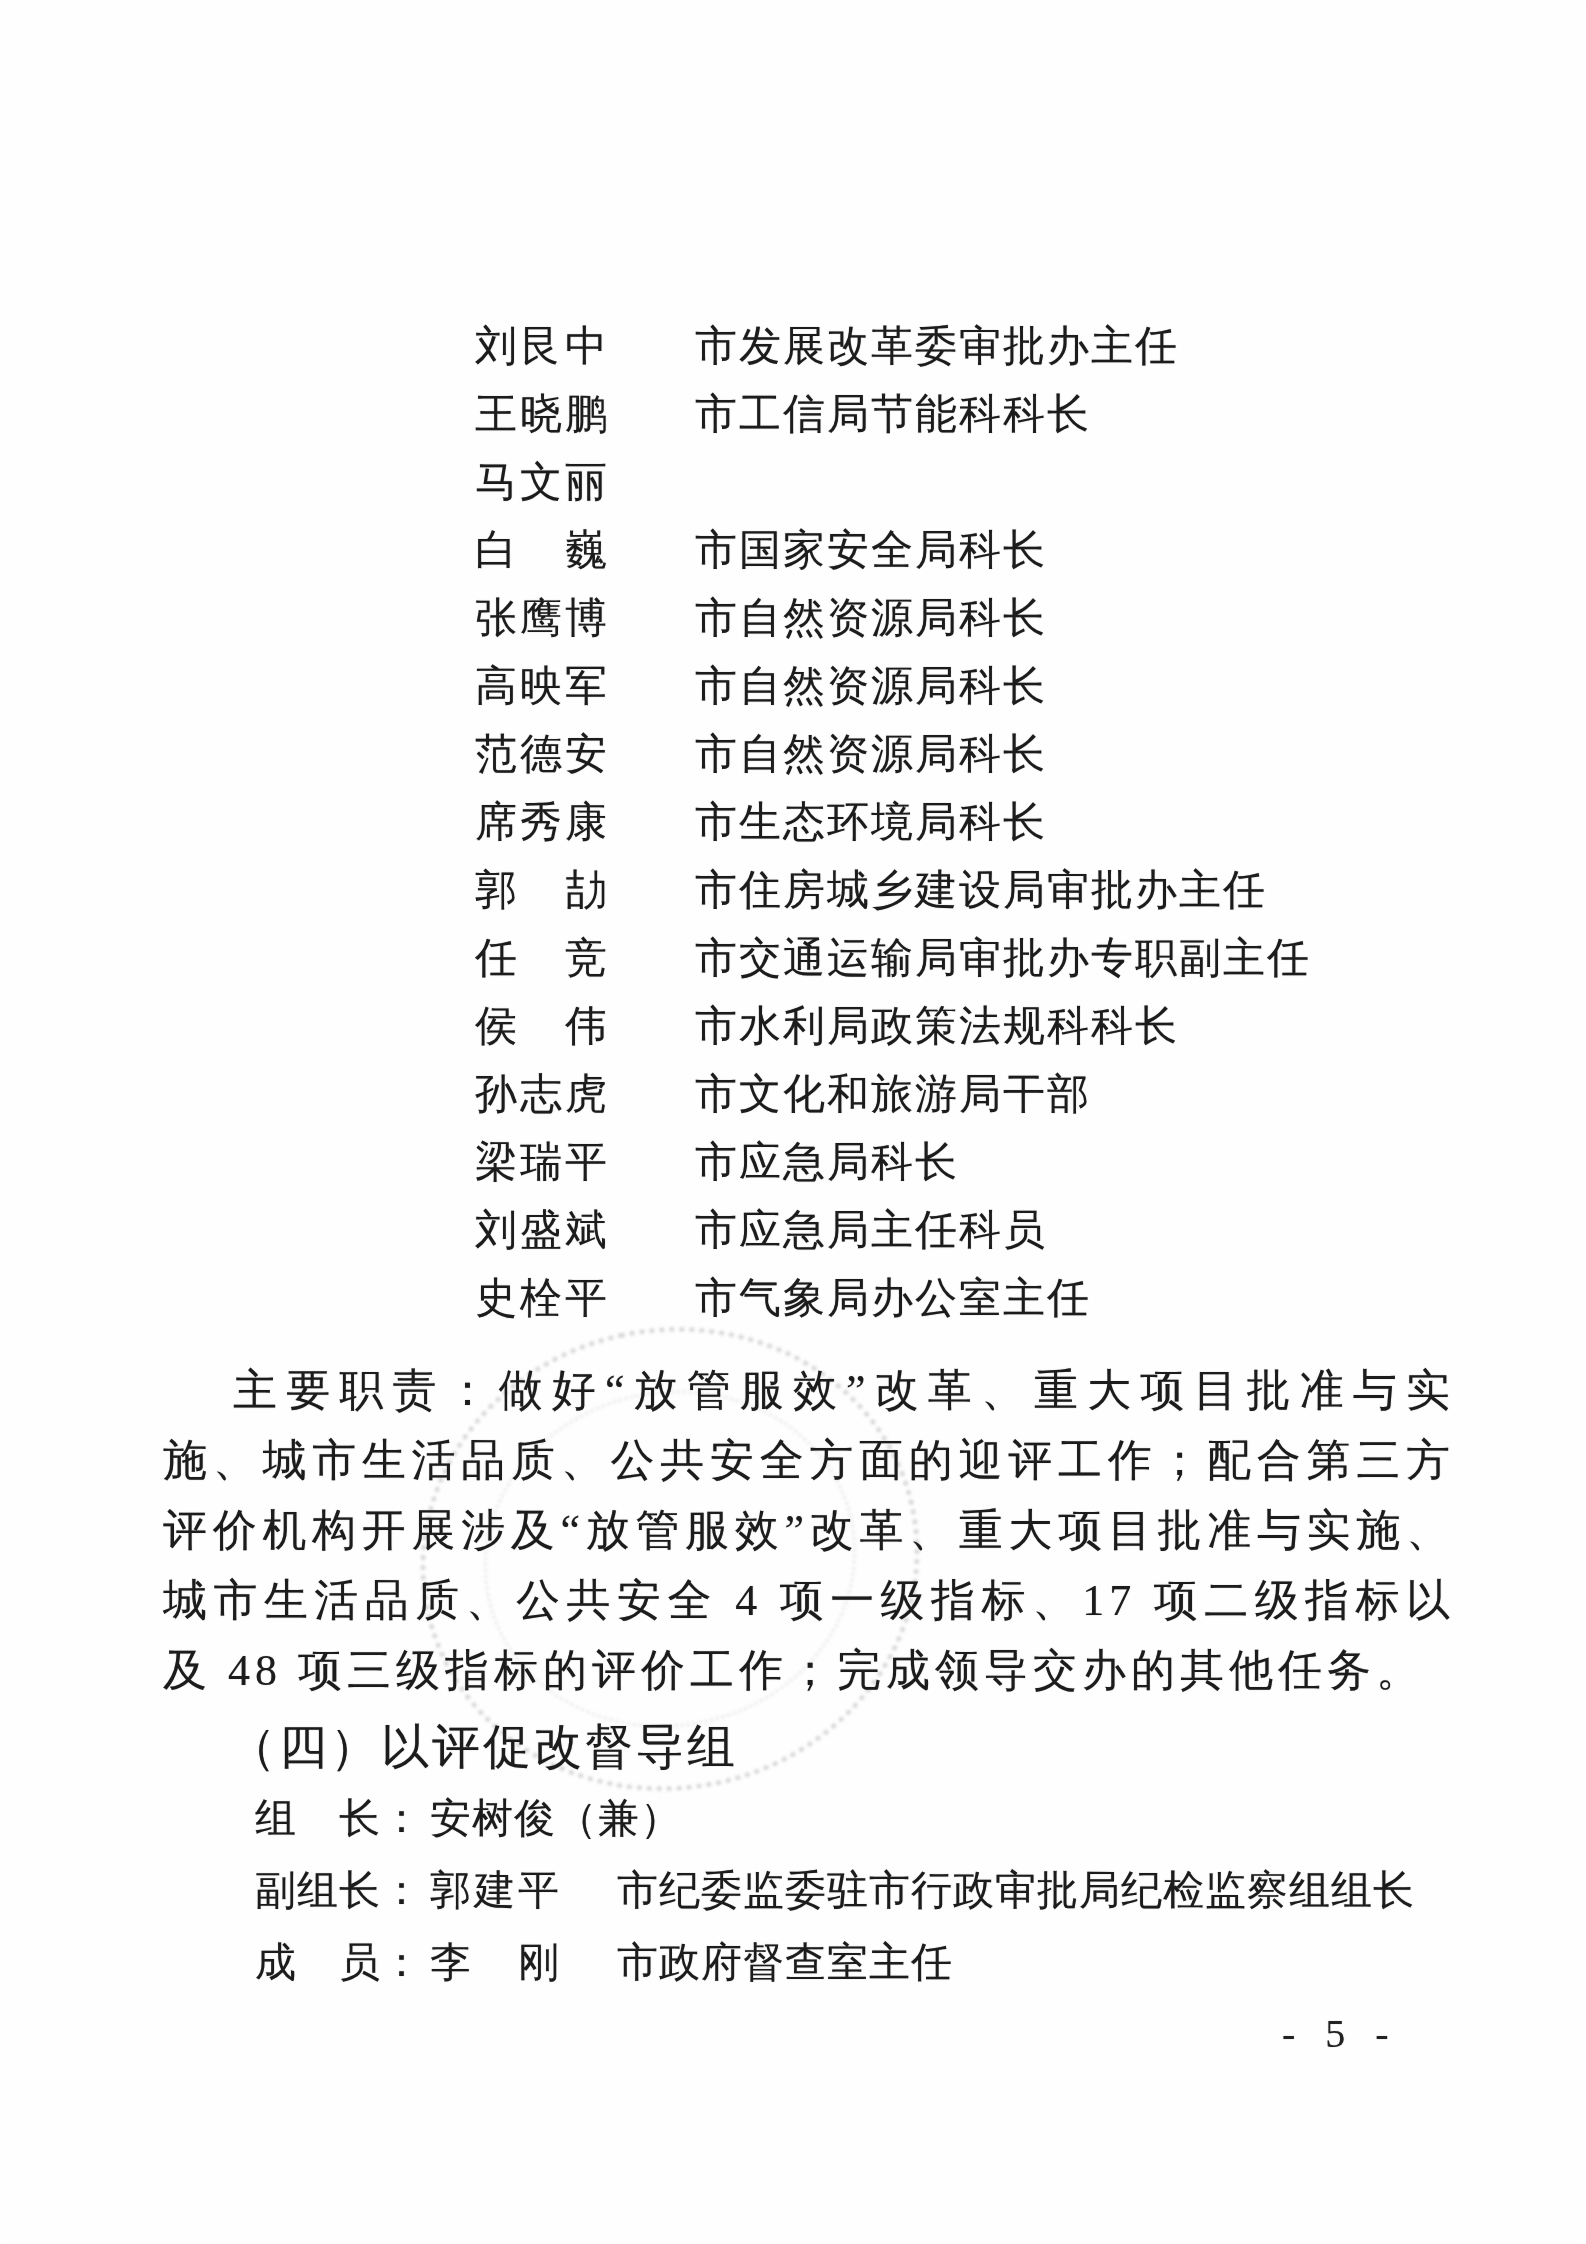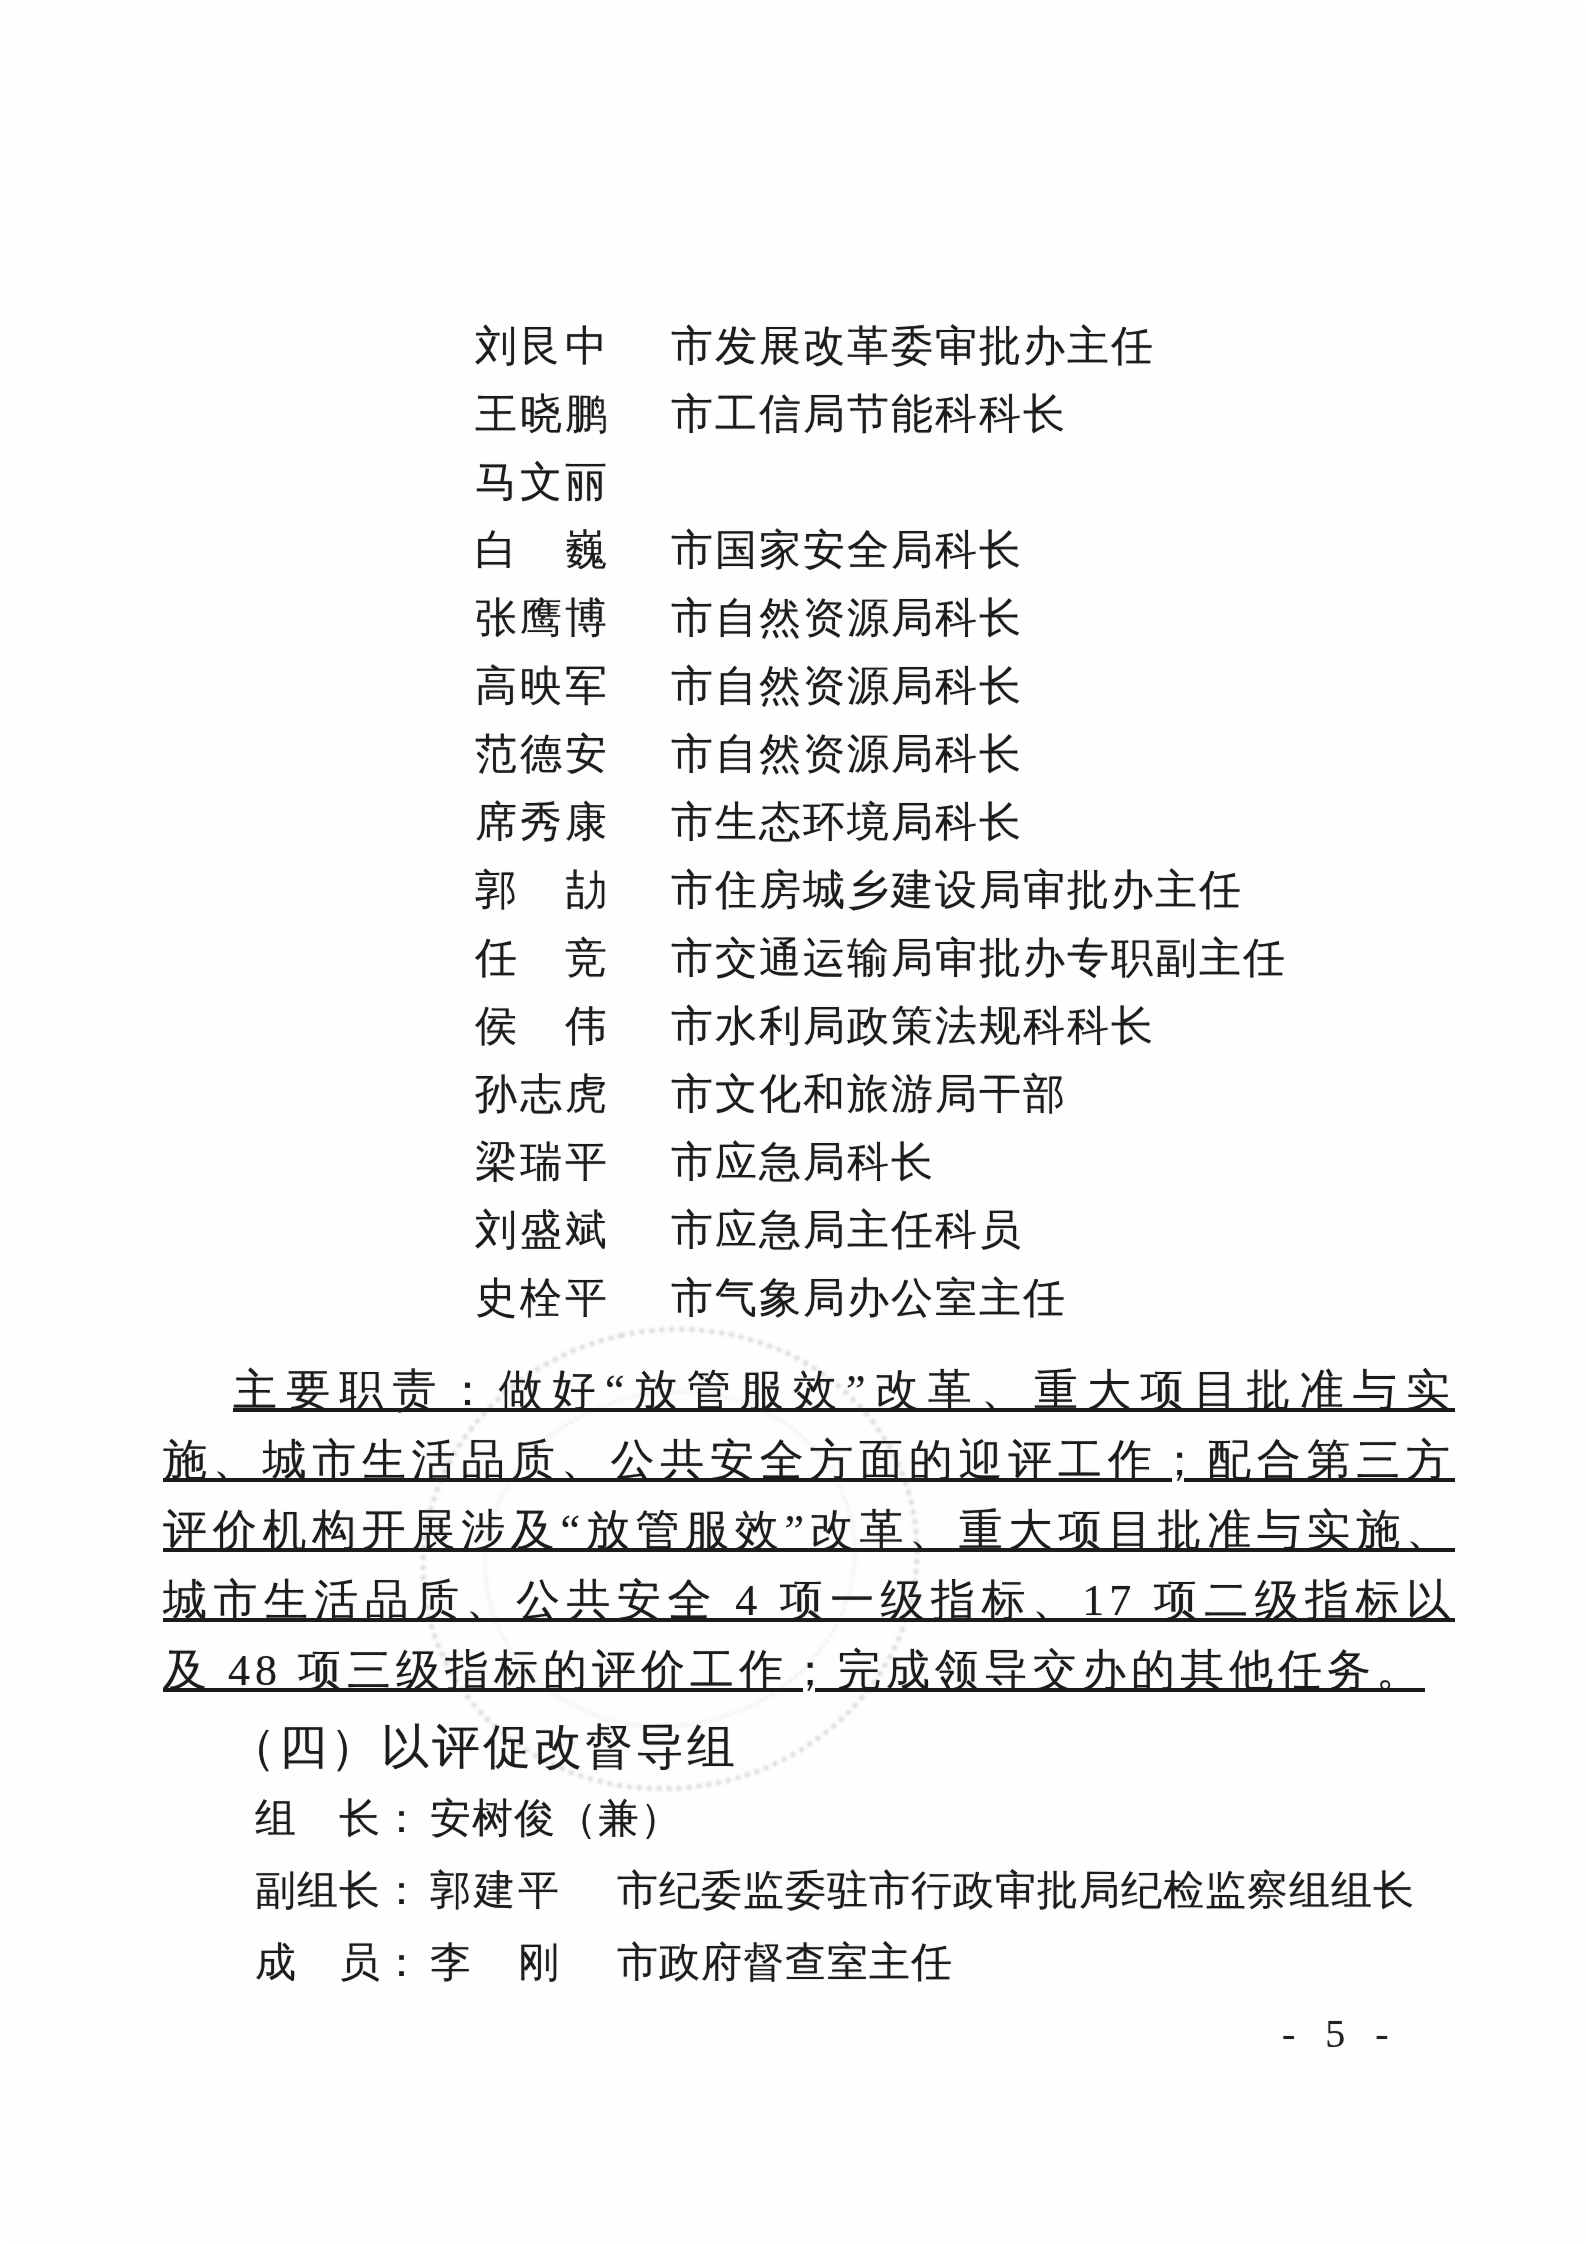--- a/index.html
+++ b/index.html
@@ -46,33 +46,32 @@
     white-space: nowrap;
   }
   .roster-name {
     display: inline-block;
     width: 134px;
     text-align: justify;
     text-align-last: justify;
     flex: none;
   }
   .roster-title {
-    margin-left: 62px;
+    margin-left: 86px;
   }
   
   .duties {
     position: absolute;
     left: 163px; top: 1356px;
     width: 1292px;
     font-size: 44px;
     line-height: 70px;
     letter-spacing: 5px;
     text-align: justify;
     text-indent: 70px;
-    text-decoration: underline;
   }
   
   .section-heading {
     position: absolute;
     left: 228px; top: 1712px;
     font-size: 48px;
     line-height: 70px;
     letter-spacing: 3px;
     white-space: nowrap;
   }

